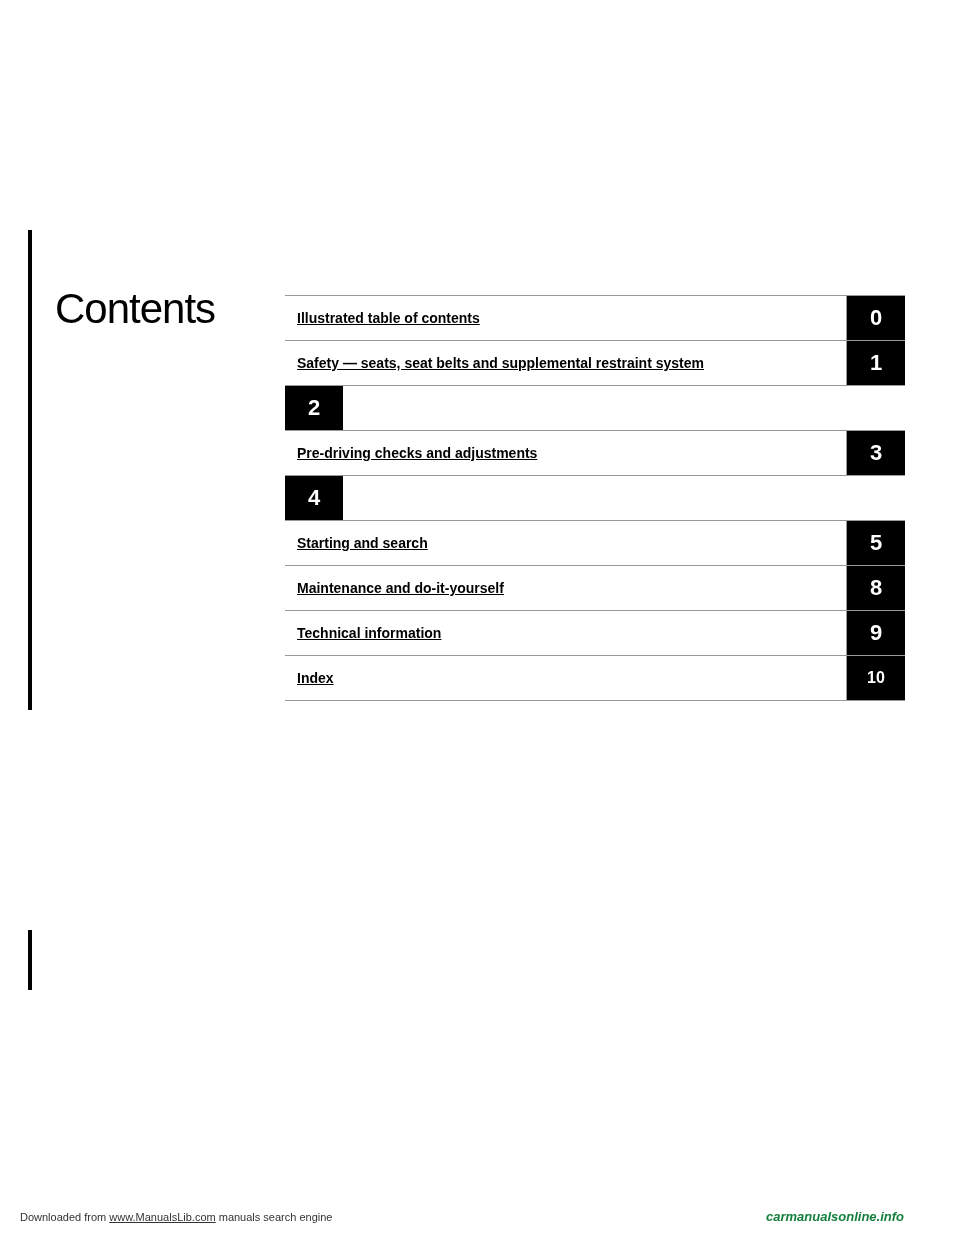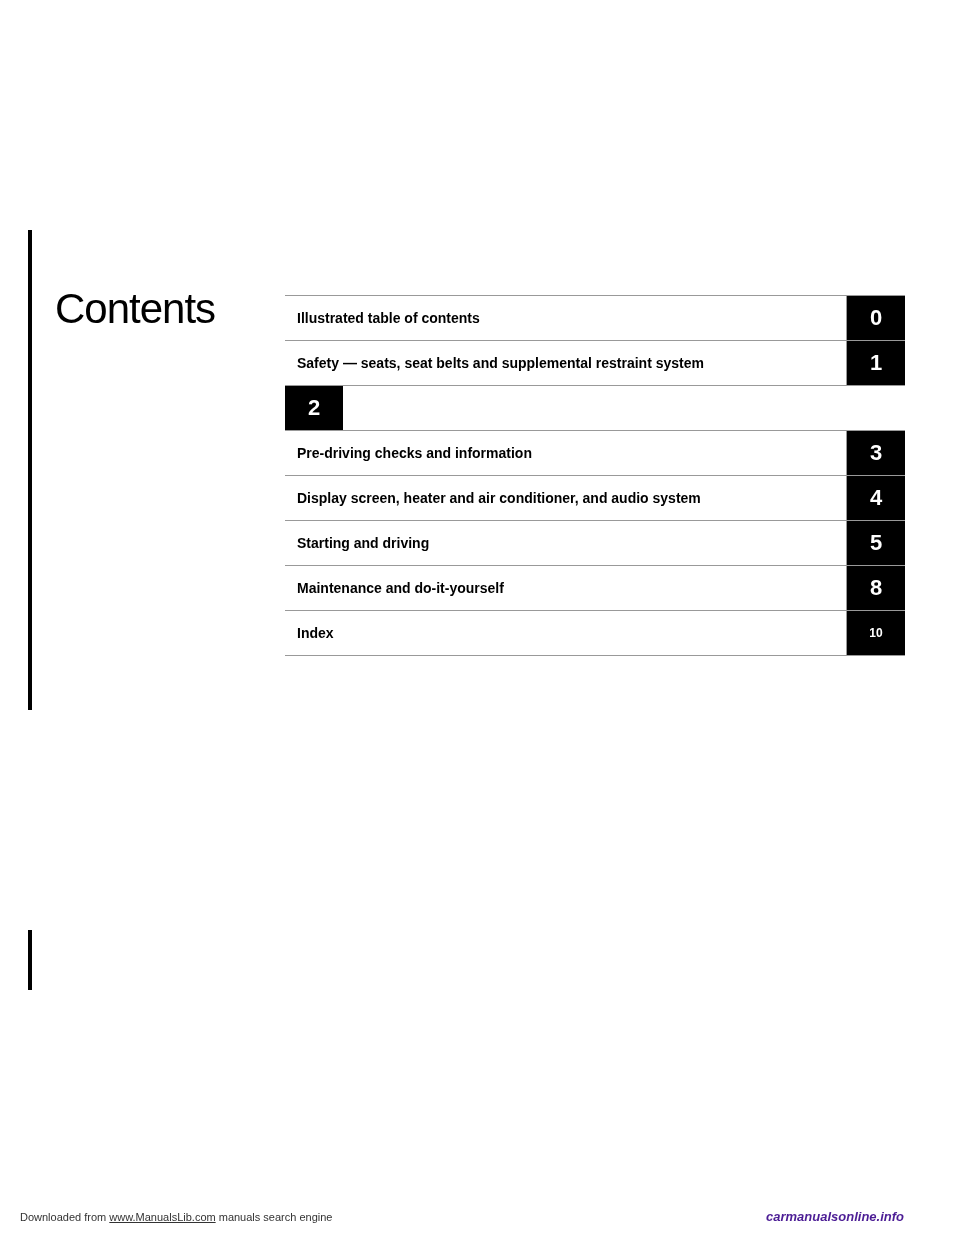--- a/index.html
+++ b/index.html
@@ -50,20 +50,21 @@
       font-weight: 300;
       color: #000;
       letter-spacing: -1px;
     }
 
     .toc-container {
       position: absolute;
       left: 285px;
       top: 295px;
       width: 620px;
+      text-decoration: underline;
     }
 
     .toc-row {
       display: flex;
       align-items: stretch;
       margin-bottom: 0;
       border-bottom: 1px solid #999;
     }
 
     .toc-row:first-child {
@@ -88,21 +89,21 @@
       color: #fff;
       display: flex;
       align-items: center;
       justify-content: center;
       font-size: 22px;
       font-weight: 700;
       min-height: 44px;
     }
 
     .toc-number.large {
-      font-size: 12px;
+      font-size: 16px;
     }
 
     .footer {
       position: absolute;
       bottom: 18px;
       left: 0;
       width: 924px;
       display: flex;
       align-items: center;
       justify-content: space-between;
@@ -115,21 +116,21 @@
     }
 
     .footer-left a {
       color: #333;
       text-decoration: underline;
     }
 
     .footer-right {
       font-size: 13px;
       font-weight: bold;
-      color: #4c1d95;
+      color: #15803d;
       font-style: italic;
     }
   </style>
 </head>
 <body>
 
 <div class="page-container">
 
   <div class="left-bar"></div>
 
@@ -144,34 +145,37 @@
         <div class="toc-number">0</div>
       </div>
       <div class="toc-row">
         <div class="toc-label">Safety — seats, seat belts and supplemental restraint system</div>
         <div class="toc-number">1</div>
       </div>
       <div class="toc-row">
         <div class="toc-number">2</div>
       </div>
       <div class="toc-row">
-        <div class="toc-label">Pre-driving checks and information</div>
+        <div class="toc-label">Pre-driving checks and adjustments</div>
         <div class="toc-number">3</div>
       </div>
       <div class="toc-row">
-        <div class="toc-label">Display screen, heater and air conditioner, and audio system</div>
         <div class="toc-number">4</div>
       </div>
       <div class="toc-row">
-        <div class="toc-label">Starting and driving</div>
+        <div class="toc-label">Starting and search</div>
         <div class="toc-number">5</div>
       </div>
       <div class="toc-row">
         <div class="toc-label">Maintenance and do-it-yourself</div>
         <div class="toc-number">8</div>
+      </div>
+      <div class="toc-row">
+        <div class="toc-label">Technical information</div>
+        <div class="toc-number">9</div>
       </div>
       <div class="toc-row">
         <div class="toc-label">Index</div>
         <div class="toc-number large">10</div>
       </div>
     </div>
 
   <div class="footer">
     <div class="footer-left">
       <span>Downloaded from </span><a href="#">www.ManualsLib.com</a><span>  manuals search engine</span>

